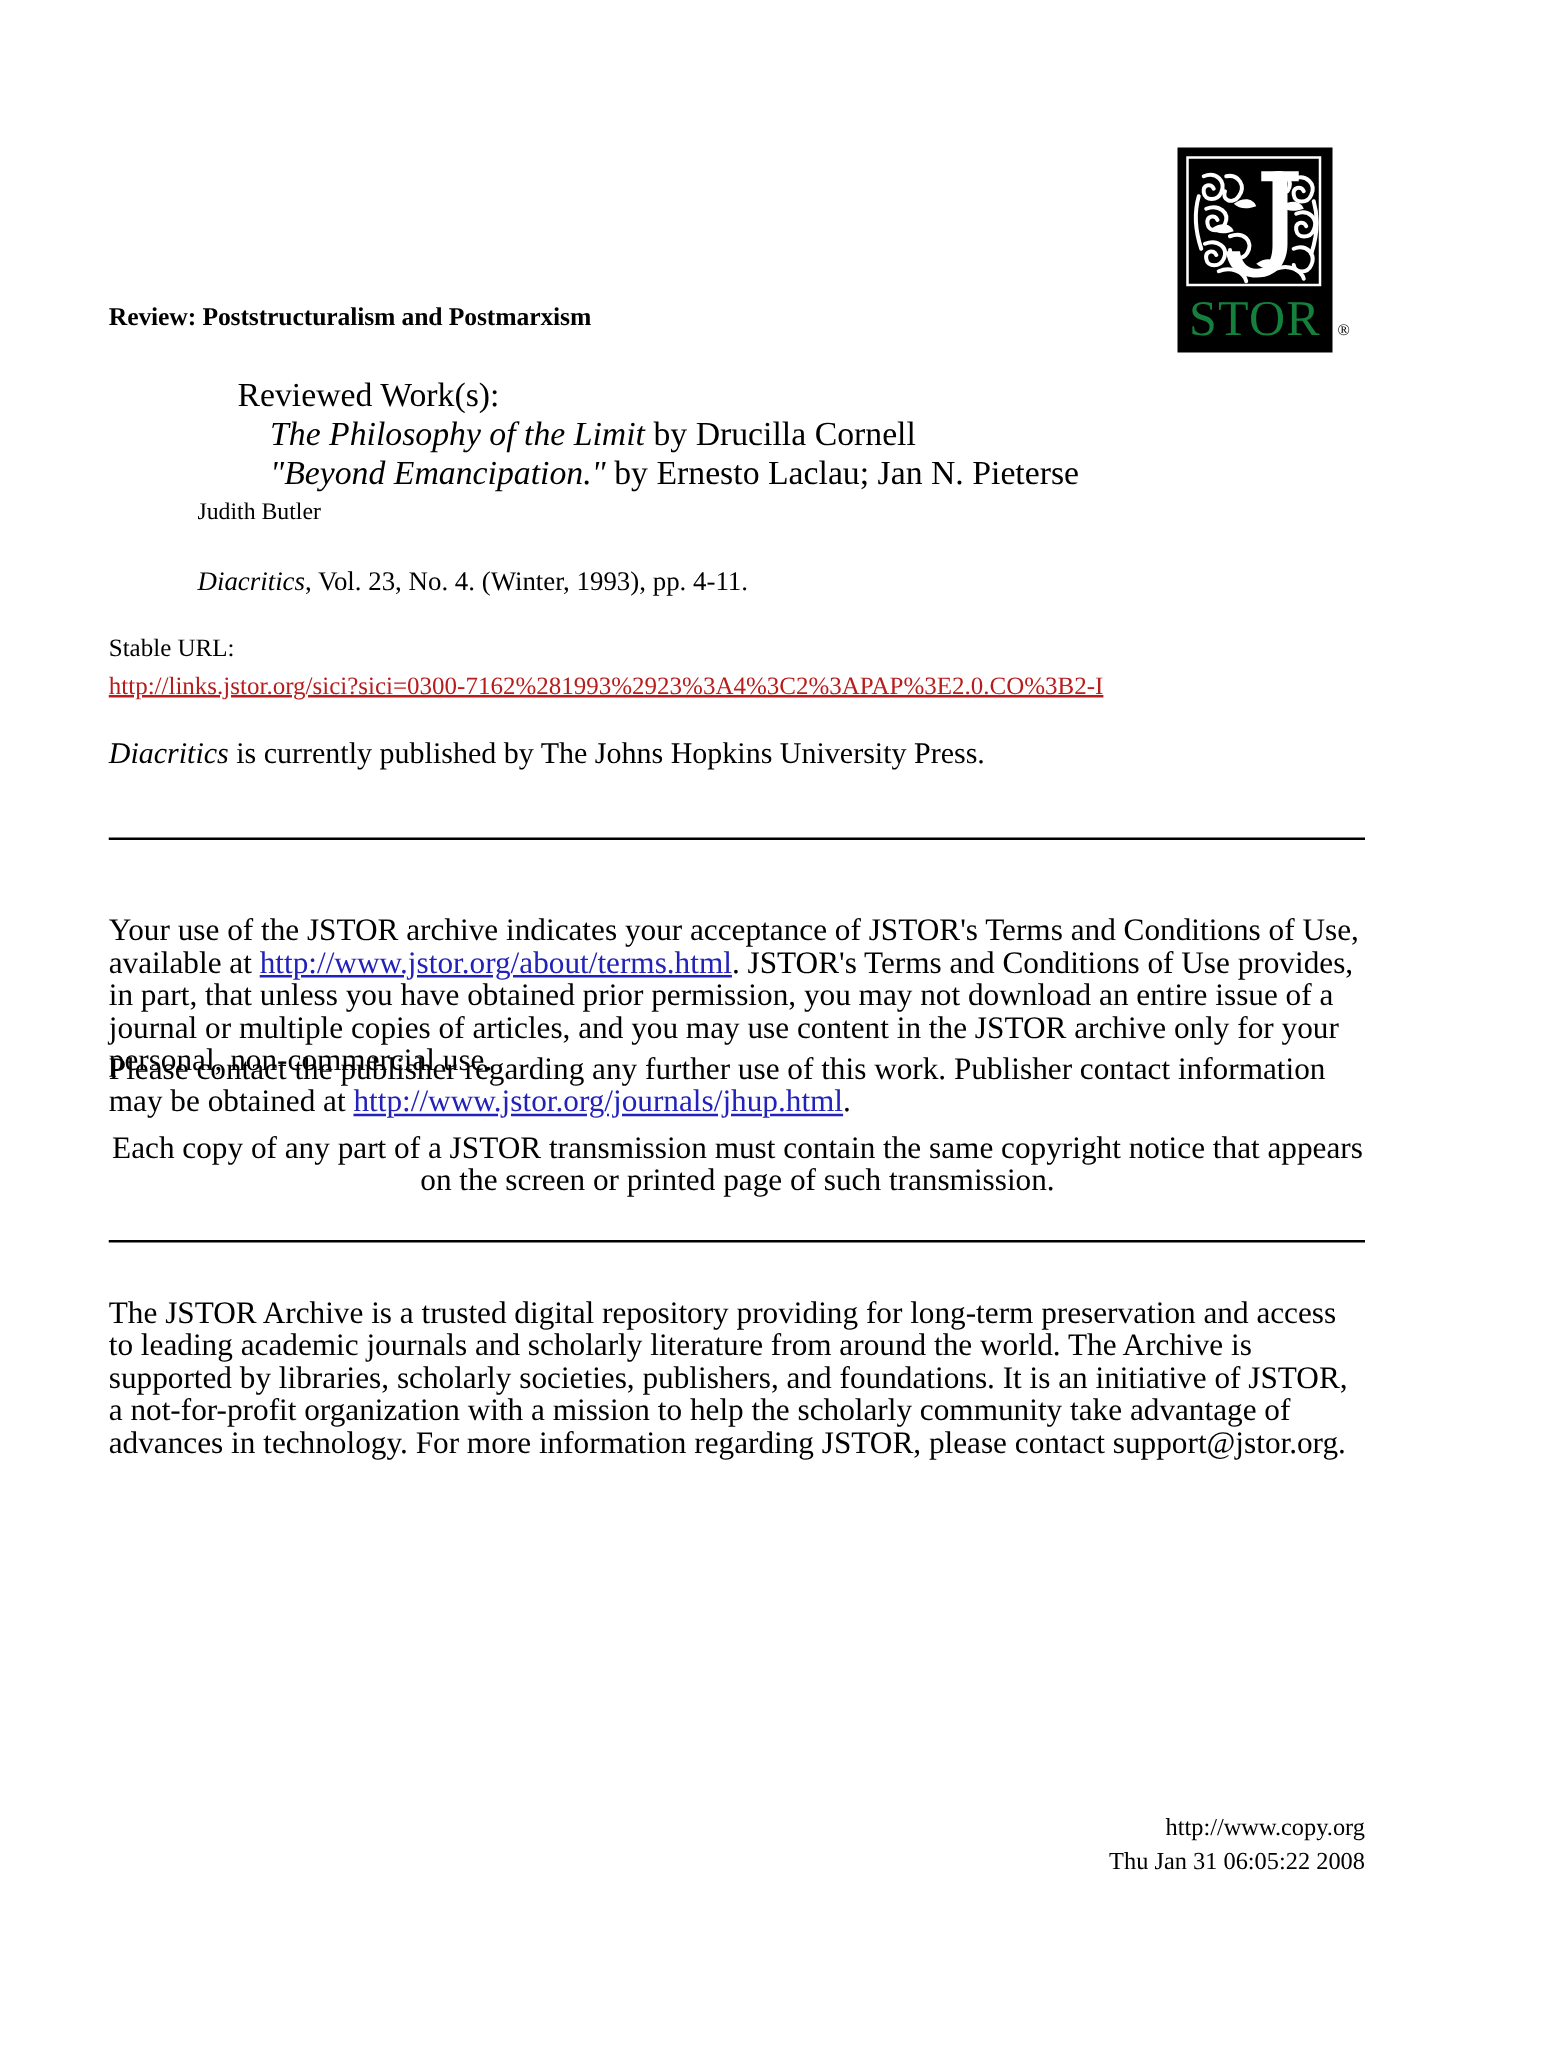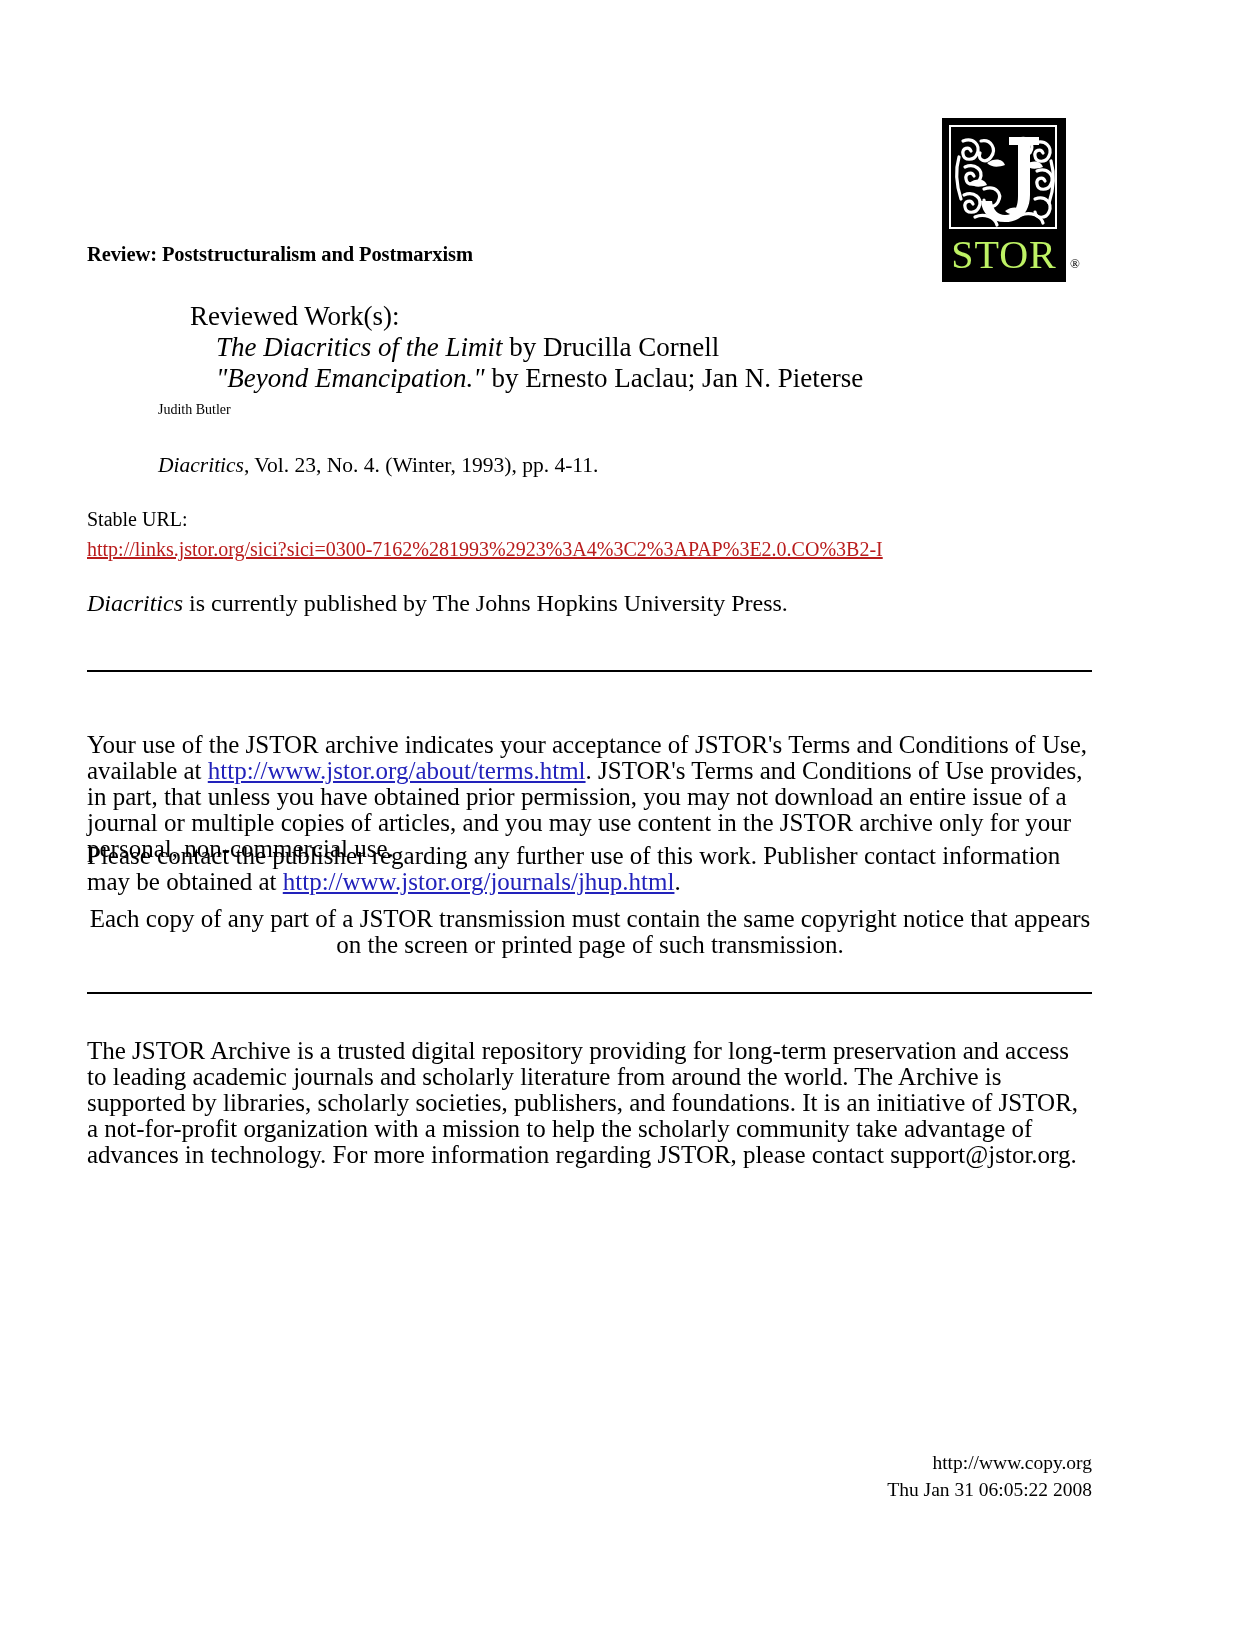--- a/index.html
+++ b/index.html
@@ -46,21 +46,21 @@
     top: 0;
     width: 108px;
     height: 104px;
   }
   .logo-stor {
     position: absolute;
     left: 0;
     top: 116px;
     width: 124px;
     text-align: center;
-    color: #bef264;
+    color: #15803d;
     font-family: "Liberation Serif", "DejaVu Serif", serif;
     font-size: 40px;
     line-height: 42px;
     letter-spacing: 1px;
     font-weight: normal;
   }
   .logo-reg {
     position: absolute;
     left: 128px;
     top: 138px;
@@ -92,21 +92,21 @@
   .works-block .indent {
     padding-left: 26px;
   }
   .works-block .it {
     font-style: italic;
   }
   .author-line {
     position: absolute;
     left: 158px;
     top: 394px;
-    font-size: 14px;
+    font-size: 19px;
     line-height: 31px;
   }
   .citation-line {
     position: absolute;
     left: 158px;
     top: 450px;
     font-size: 21.5px;
     line-height: 31px;
     white-space: nowrap;
   }
@@ -229,21 +229,21 @@
       </div>
       <div class="logo-stor">STOR</div>
     </div>
     <div class="logo-reg">®</div>
   </div>
 
   <div class="doc-title">Review: Poststructuralism and Postmarxism</div>
 
   <div class="works-block">
     <div>Reviewed Work(s):</div>
-    <div class="indent"><span class="it">The Diacritics of the Limit</span><span> by Drucilla Cornell</span></div>
+    <div class="indent"><span class="it">The Philosophy of the Limit</span><span> by Drucilla Cornell</span></div>
     <div class="indent"><span class="it">"Beyond Emancipation."</span><span> by Ernesto Laclau; Jan N. Pieterse</span></div>
   </div>
 
   <div class="author-line">Judith Butler</div>
 
   <div class="citation-line"><span class="it">Diacritics</span><span>, Vol. 23, No. 4. (Winter, 1993), pp. 4-11.</span></div>
 
   <div class="stable-url-label">Stable URL:</div>
   <a class="stable-url-link" href="#">http://links.jstor.org/sici?sici=0300-7162%281993%2923%3A4%3C2%3APAP%3E2.0.CO%3B2-I</a>
 

